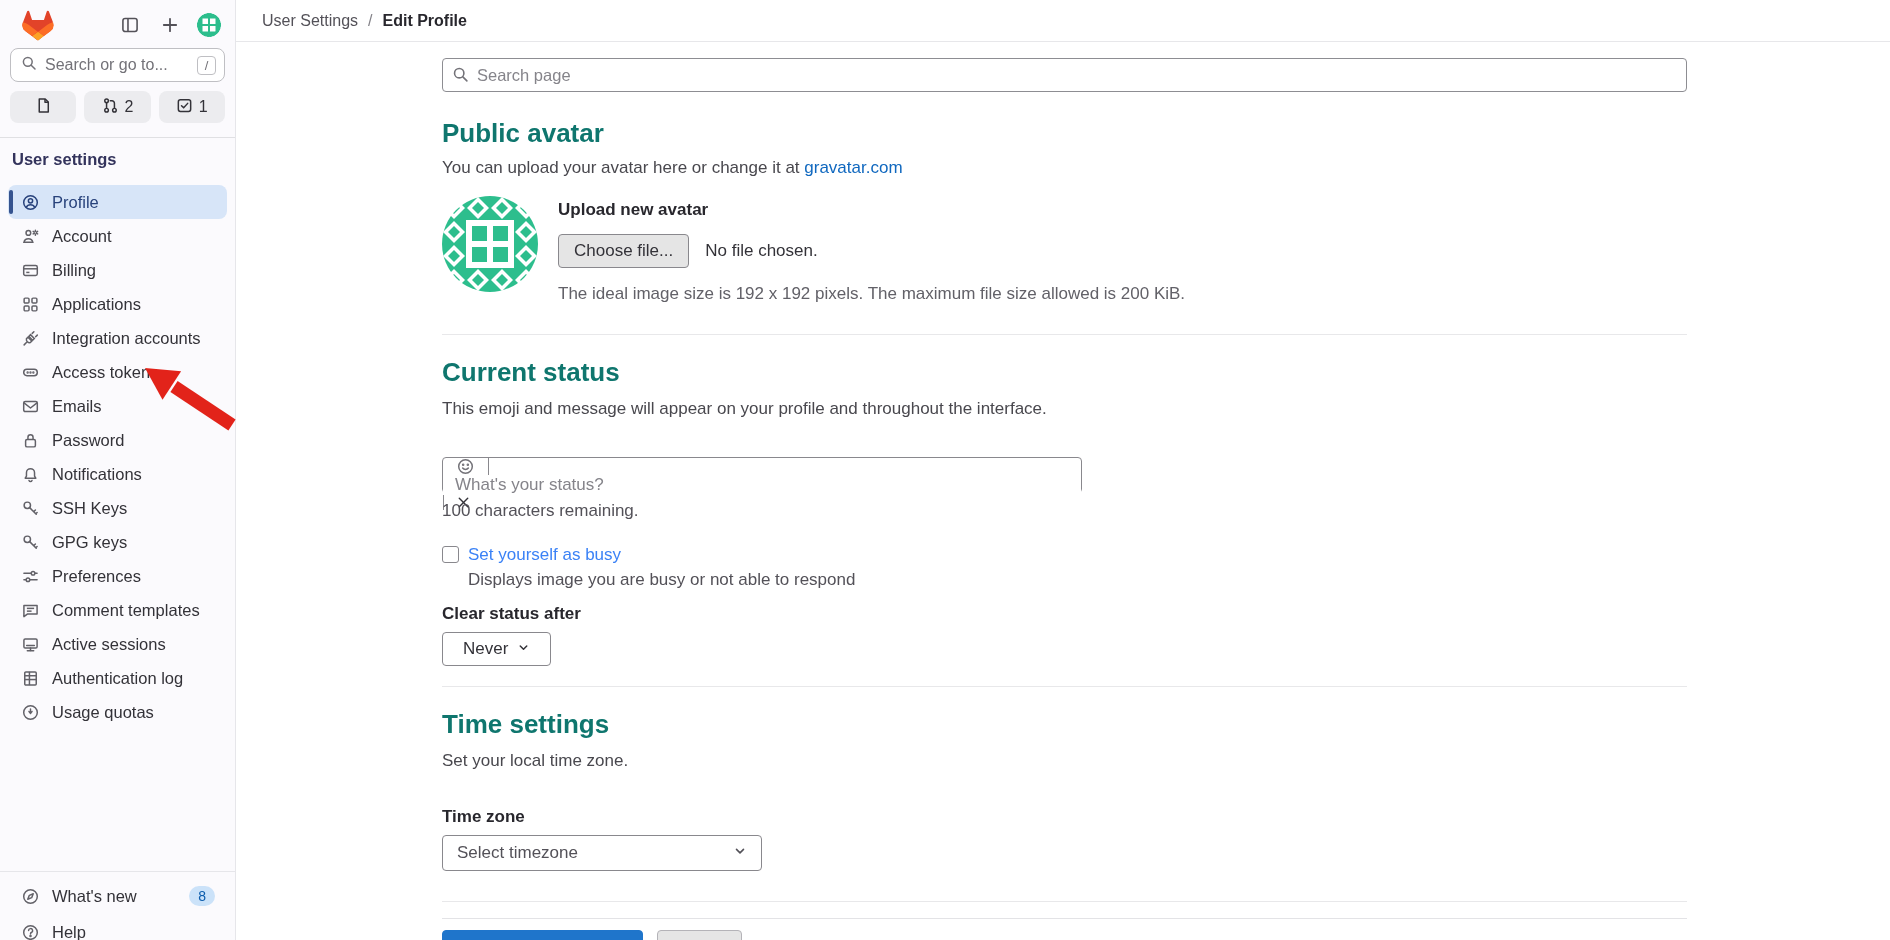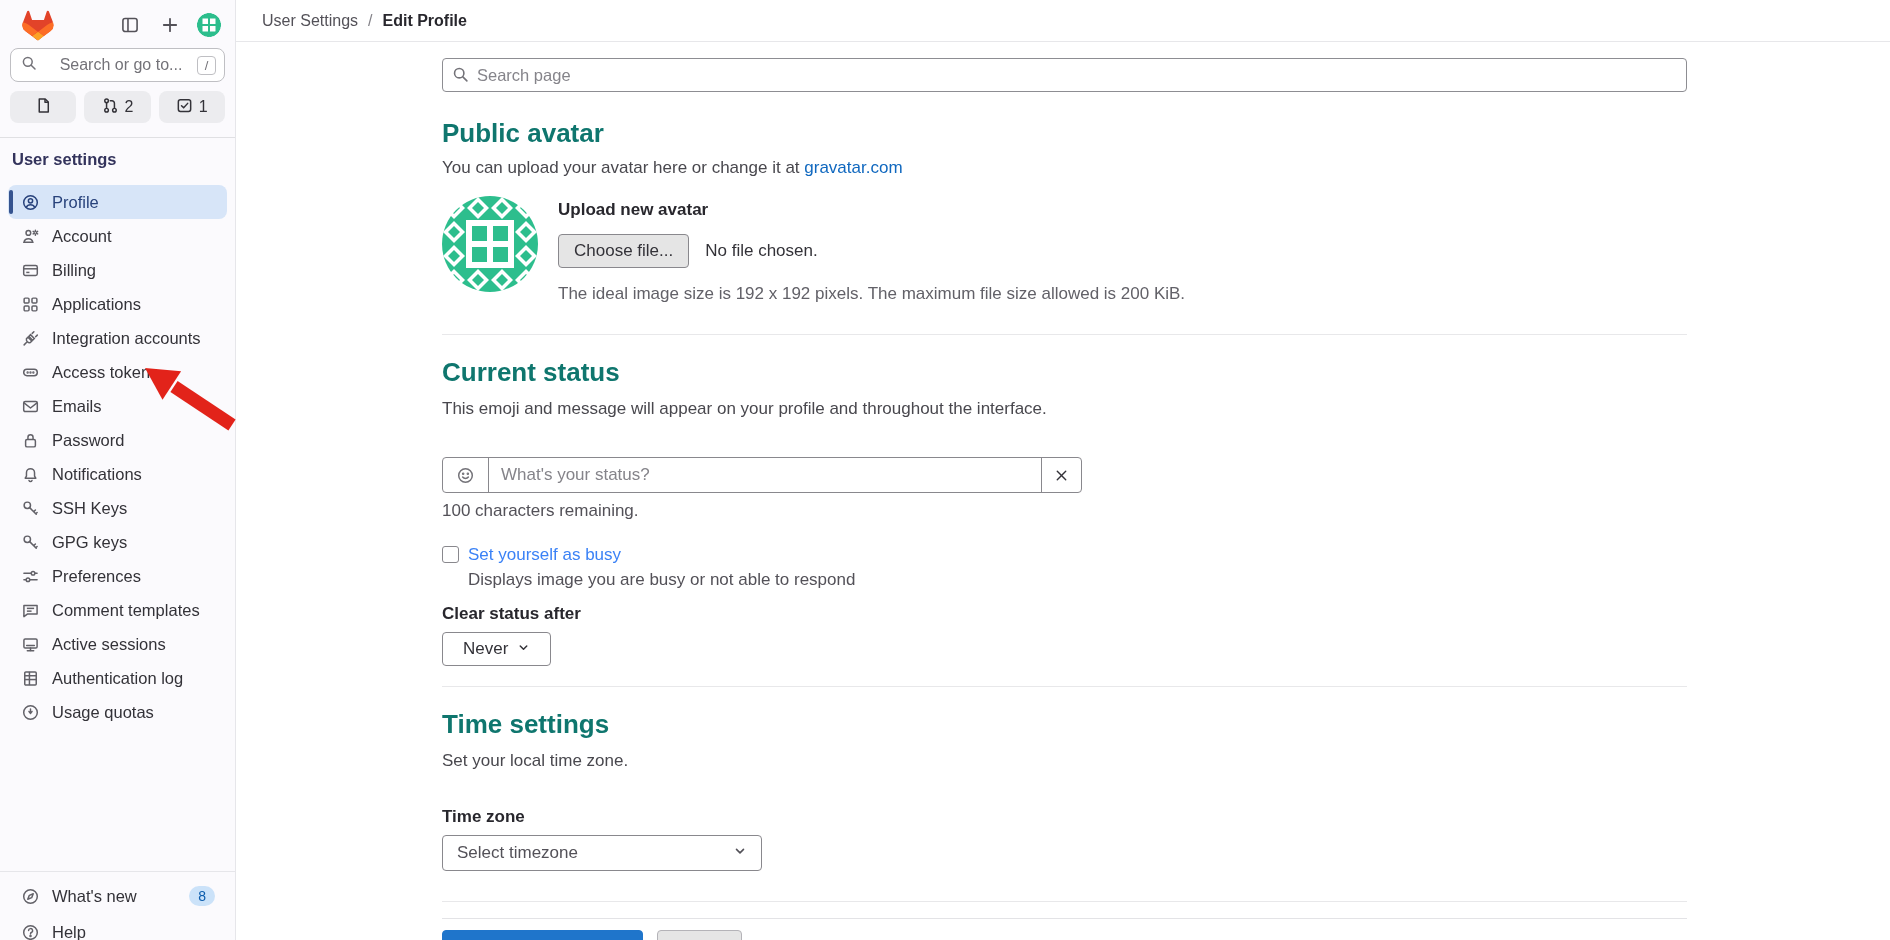--- a/index.html
+++ b/index.html
@@ -11,21 +11,21 @@
   .sidebar { width:236px; min-width:236px; height:940px; background:#fbfafd;
              border-right:1px solid #e6e6ea; display:flex; flex-direction:column; }
   .sb-top { display:flex; align-items:center; padding:8px 14px 0 22px; height:42px; }
   .sb-top .logo svg { width:32px; height:31px; display:block; }
   .sb-top-icons { margin-left:auto; display:flex; align-items:center; gap:14px; }
   .icon-btn { width:26px; height:26px; display:flex; align-items:center; justify-content:center;
               color:#535158; border-radius:4px; cursor:pointer; }
   .mini-avatar svg { width:24px; height:24px; border-radius:50%; display:block; }
 
   .sb-search { margin:6px 10px 0; height:34px; background:#fff; border:1px solid #bfbfc3;
-               border-radius:8px; display:flex; align-items:center; padding:0 8px 0 10px; color:#737278;text-align:center; }
+               border-radius:8px; display:flex; align-items:center; padding:0 8px 0 10px; color:#737278; }
   .sb-search .ph { font-size:16px; margin-left:8px; flex:1; }
   .sb-search kbd { border:1px solid #bfbfc3; border-radius:4px; width:19px; height:19px;
                    display:flex; align-items:center; justify-content:center; font-size:13px;
                    font-family:"Liberation Sans",sans-serif; color:#737278; }
 
   .sb-shortcuts { display:flex; gap:8px; margin:9px 10px 0; }
   .sb-shortcut { flex:1; height:32px; background:#ececef; border-radius:8px; display:flex;
                  align-items:center; justify-content:center; gap:6px; color:#333238;
                  font-size:16px; cursor:pointer; }
   .sb-divider { border-top:1px solid #e0e0e3; margin:14px 0 0; }
@@ -75,21 +75,21 @@
   .btn { height:34px; border-radius:4px; font-size:17px; display:inline-flex; align-items:center;
          padding:0 15px; cursor:pointer; background:#e5e5e5; border:1px solid #89888d; color:#333238;
          font-family:"Liberation Sans",sans-serif; }
   .file-note { font-size:17px; color:#333238; }
   .hint { margin-top:16px; font-size:17px; color:#626168; }
   hr.sep { border:none; border-top:1px solid #e8e8ea; margin-top:30px; }
   hr.sep2 { border:none; border-top:1px solid #e8e8ea; margin-top:20px; }
 
   h2.sec.tight { margin-top:22px; }
   .status-group { margin-top:38px; width:640px; height:36px; border:1px solid #89888d;
-                  border-radius:4px; display:flex; align-items:stretch; background:#fff; }
+                  border-radius:4px; display:flex; align-items:stretch; background:#fff;flex-direction:column; }
   .emoji-btn { width:46px; border-right:1px solid #89888d; display:flex; align-items:center;
                justify-content:center; color:#737278; cursor:pointer;
                border-radius:4px 0 0 4px; }
   .status-group input { flex:1; border:none; outline:none; padding:0 12px; font-size:17px;
                         color:#333238; font-family:"Liberation Sans",sans-serif; }
   .status-group input::placeholder { color:#85848a; }
   .clear-btn { width:40px; border-left:1px solid #89888d; display:flex; align-items:center;
                justify-content:center; color:#333238; cursor:pointer; border-radius:0 4px 4px 0; }
   .remaining { margin-top:8px; font-size:17px; color:#535158; }
 

